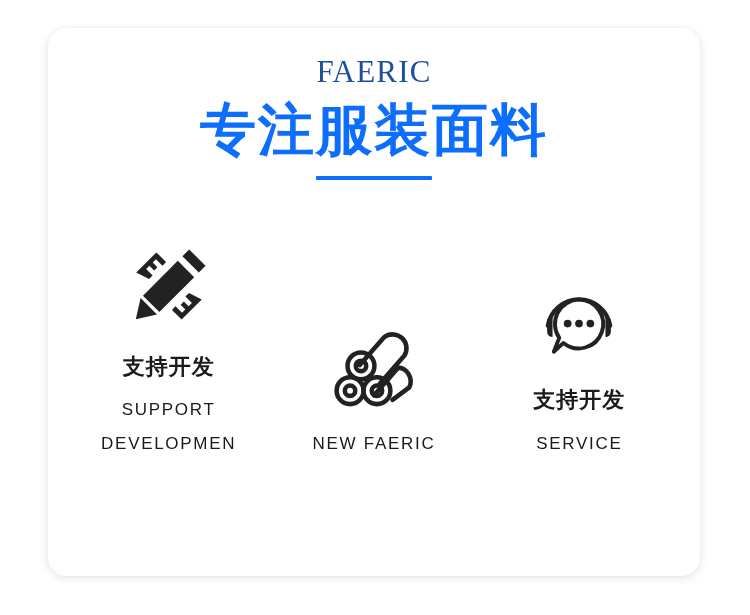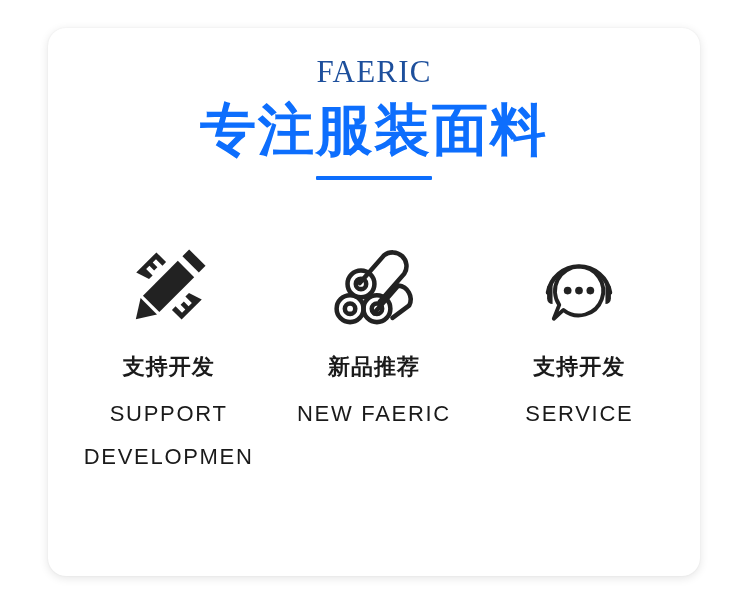--- a/index.html
+++ b/index.html
@@ -81,21 +81,21 @@
     border-radius: 1px;
   }
 
   
   .features {
     position: absolute;
     left: 0;
     top: 212px;
     width: 100%;
     display: flex;
-    align-items: flex-start;
+    align-items: flex-end;
     justify-content: space-between;
     padding: 0 18px;
     box-sizing: border-box;
   }
 
   .feature {
     flex: 1 1 0;
     display: flex;
     flex-direction: column;
     align-items: center;
@@ -123,21 +123,21 @@
     font-weight: 700;
     letter-spacing: 1px;
     color: #1a1a1a;
     line-height: 1.2;
   }
 
   .feature-sub {
     margin: 0;
     padding-top: 13px;
     font-family: "Liberation Sans", "DejaVu Sans", sans-serif;
-    font-size: 22px;
+    font-size: 17px;
     font-weight: 400;
     letter-spacing: 1.7px;
     color: #1a1a1a;
     line-height: 1.95;
     max-width: 215px;
   }
   .feature-sub .sub-line {
     display: block;
     white-space: nowrap;
   }
@@ -201,21 +201,20 @@
               <circle cx="34.5" cy="47.5" r="16.0"></circle>
               <circle cx="34.5" cy="47.5" r="6.2"></circle>
               <circle cx="21.5" cy="77.0" r="16.0"></circle>
               <circle cx="21.5" cy="77.0" r="6.2"></circle>
               <circle cx="53.5" cy="77.0" r="16.0"></circle>
               <circle cx="53.5" cy="77.0" r="6.2"></circle>
             </g>
           </svg>
         </div>
 
-        <div class="feature-title">新品推荐</div>
 
         <div class="feature-sub">
           <span class="sub-line">NEW FAERIC</span>
         </div>
       </div>
 
       <div class="feature">
         <div class="feature-icon">
           <svg viewBox="0 0 100 100" xmlns="http://www.w3.org/2000/svg" aria-hidden="true">
 

